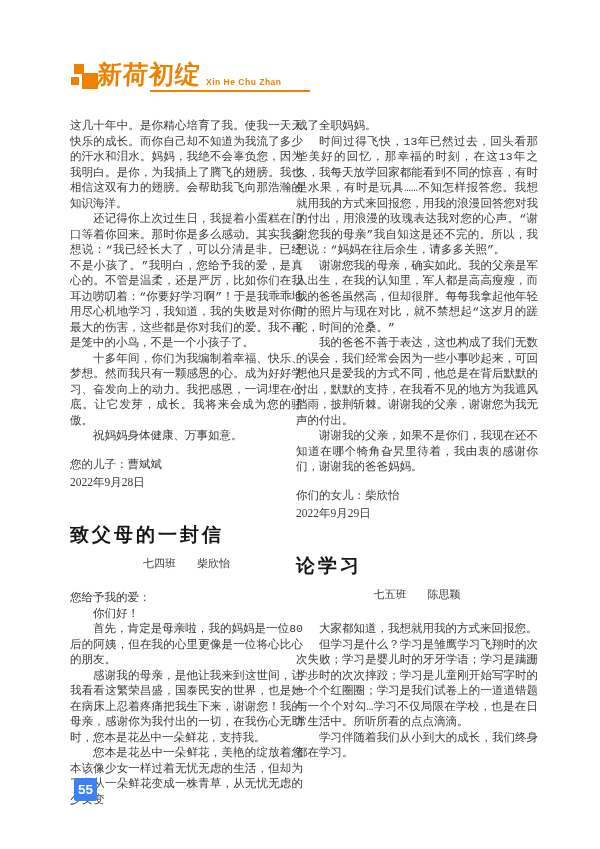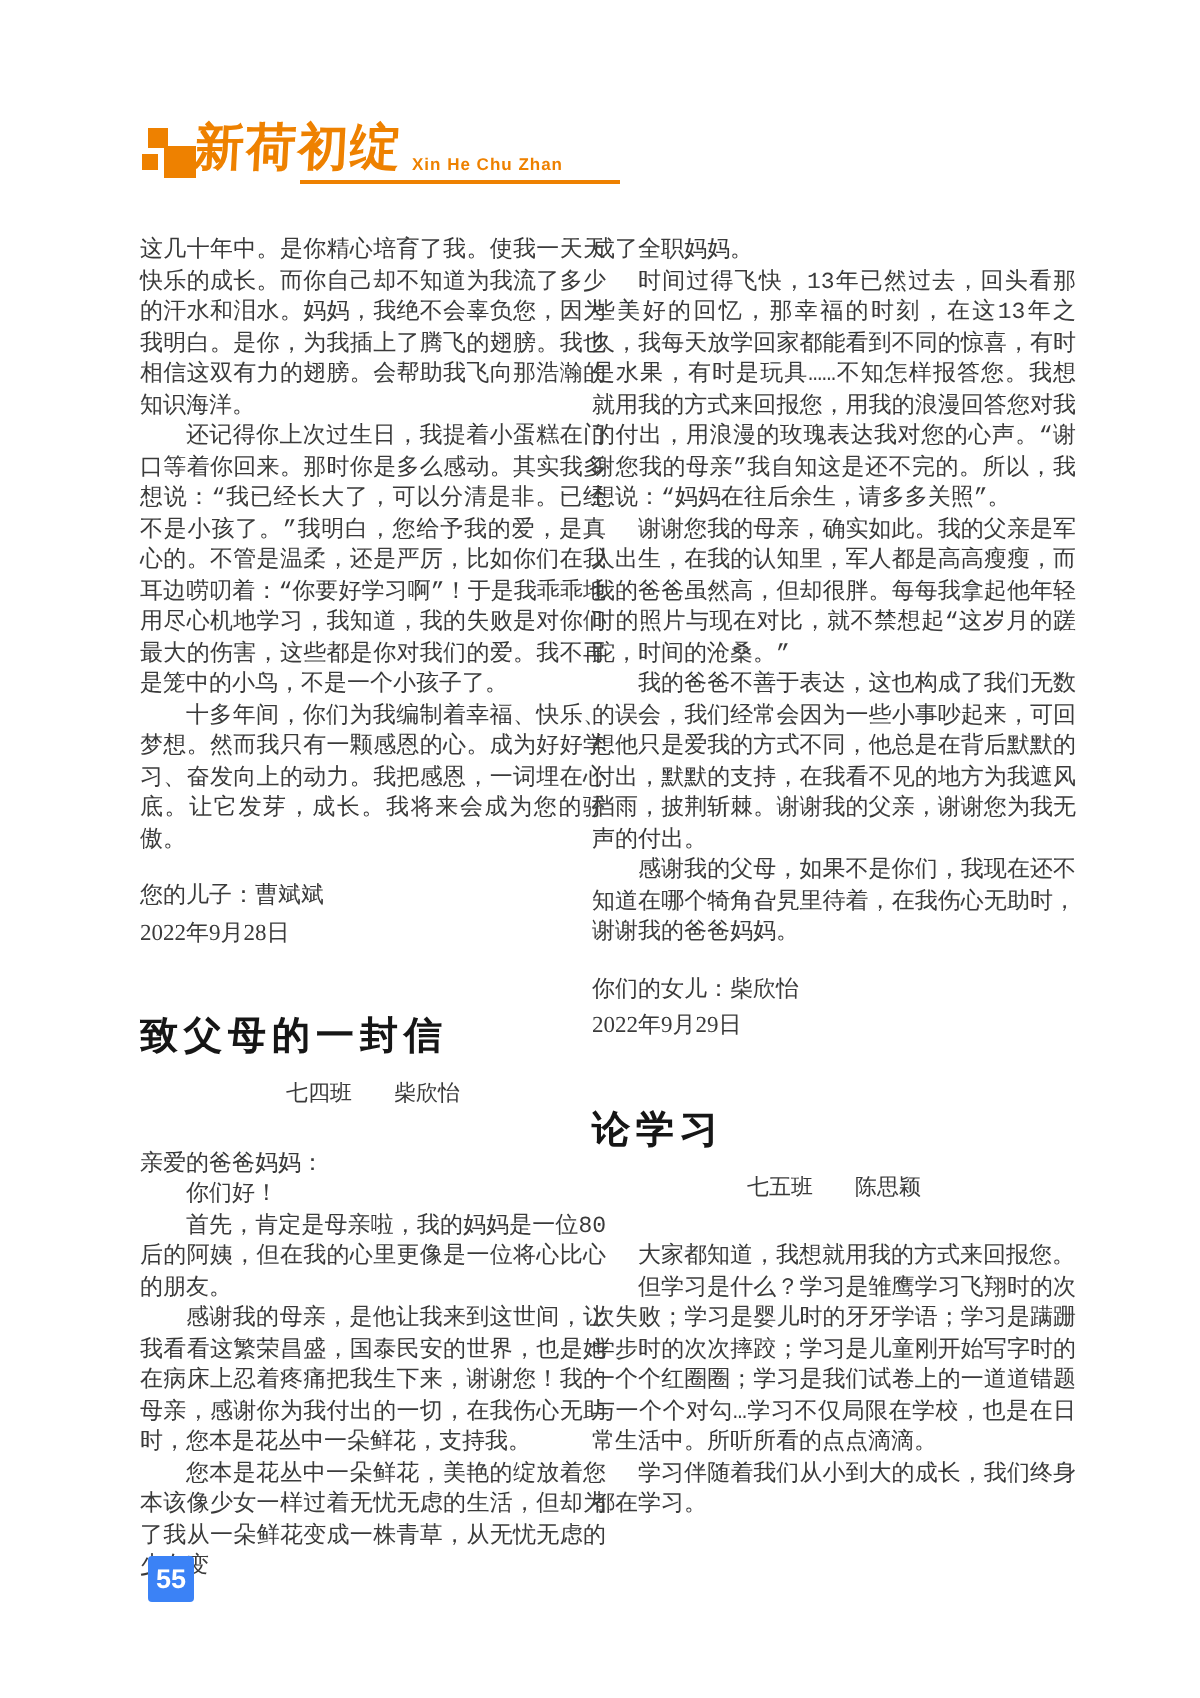--- a/index.html
+++ b/index.html
@@ -84,49 +84,50 @@
   <div class="logo-title">新荷初绽</div>
   <div class="logo-pinyin">Xin He Chu Zhan</div>
   <div class="header-rule"></div>
 </div>
 
 <div class="col col-left">
   <div>
       <p class="para">这几十年中。是你精心培育了我。使我一天天快乐的成长。而你自己却不知道为我流了多少的汗水和泪水。妈妈，我绝不会辜负您，因为我明白。是你，为我插上了腾飞的翅膀。我也相信这双有力的翅膀。会帮助我飞向那浩瀚的知识海洋。</p>
       <p class="para indent">还记得你上次过生日，我提着小蛋糕在门口等着你回来。那时你是多么感动。其实我多想说：“我已经长大了，可以分清是非。已经不是小孩了。”我明白，您给予我的爱，是真心的。不管是温柔，还是严厉，比如你们在我耳边唠叨着：“你要好学习啊”！于是我乖乖地用尽心机地学习，我知道，我的失败是对你们最大的伤害，这些都是你对我们的爱。我不再是笼中的小鸟，不是一个小孩子了。</p>
       <p class="para indent">十多年间，你们为我编制着幸福、快乐、梦想。然而我只有一颗感恩的心。成为好好学习、奋发向上的动力。我把感恩，一词埋在心底。让它发芽，成长。我将来会成为您的骄傲。</p>
+      <p class="para indent">祝妈妈身体健康、万事如意。</p>
     </div>
 
   <div class="signature">
     <span class="sig-name">您的儿子：曹斌斌</span>
     <span class="sig-date">2022年9月28日</span>
   </div>
 
   <div class="article">
     <h2 class="article-title">致父母的一封信</h2>
     <div class="article-byline">
       <span class="byline-class">七四班</span><span class="byline-author">柴欣怡</span>
     </div>
     <div class="article-body">
-        <p class="para">亲爱的爸爸妈妈：</p>
+        <p class="para">您给予我的爱：</p>
         <p class="para indent">你们好！</p>
         <p class="para indent">首先，肯定是母亲啦，我的妈妈是一位80后的阿姨，但在我的心里更像是一位将心比心的朋友。</p>
         <p class="para indent">感谢我的母亲，是他让我来到这世间，让我看看这繁荣昌盛，国泰民安的世界，也是她在病床上忍着疼痛把我生下来，谢谢您！我的母亲，感谢你为我付出的一切，在我伤心无助时，您本是花丛中一朵鲜花，支持我。</p>
         <p class="para indent">您本是花丛中一朵鲜花，美艳的绽放着您本该像少女一样过着无忧无虑的生活，但却为了我从一朵鲜花变成一株青草，从无忧无虑的少女变</p>
       </div>
   </div>
 </div>
 
 <div class="col col-right">
   <div>
       <p class="para">成了全职妈妈。</p>
       <p class="para indent">时间过得飞快，13年已然过去，回头看那些美好的回忆，那幸福的时刻，在这13年之久，我每天放学回家都能看到不同的惊喜，有时是水果，有时是玩具……不知怎样报答您。我想就用我的方式来回报您，用我的浪漫回答您对我的付出，用浪漫的玫瑰表达我对您的心声。“谢谢您我的母亲”我自知这是还不完的。所以，我想说：“妈妈在往后余生，请多多关照”。</p>
       <p class="para indent">谢谢您我的母亲，确实如此。我的父亲是军人出生，在我的认知里，军人都是高高瘦瘦，而我的爸爸虽然高，但却很胖。每每我拿起他年轻时的照片与现在对比，就不禁想起“这岁月的蹉跎，时间的沧桑。”</p>
       <p class="para indent">我的爸爸不善于表达，这也构成了我们无数的误会，我们经常会因为一些小事吵起来，可回想他只是爱我的方式不同，他总是在背后默默的付出，默默的支持，在我看不见的地方为我遮风挡雨，披荆斩棘。谢谢我的父亲，谢谢您为我无声的付出。</p>
-      <p class="para indent">感谢我的父母，如果不是你们，我现在还不知道在哪个犄角旮旯里待着，在我伤心无助时，谢谢我的爸爸妈妈。</p>
+      <p class="para indent">谢谢我的父亲，如果不是你们，我现在还不知道在哪个犄角旮旯里待着，我由衷的感谢你们，谢谢我的爸爸妈妈。</p>
     </div>
 
   <div class="signature">
     <span class="sig-name">你们的女儿：柴欣怡</span>
     <span class="sig-date">2022年9月29日</span>
   </div>
 
   <div class="article">
     <h2 class="article-title">论学习</h2>
     <div class="article-byline">

